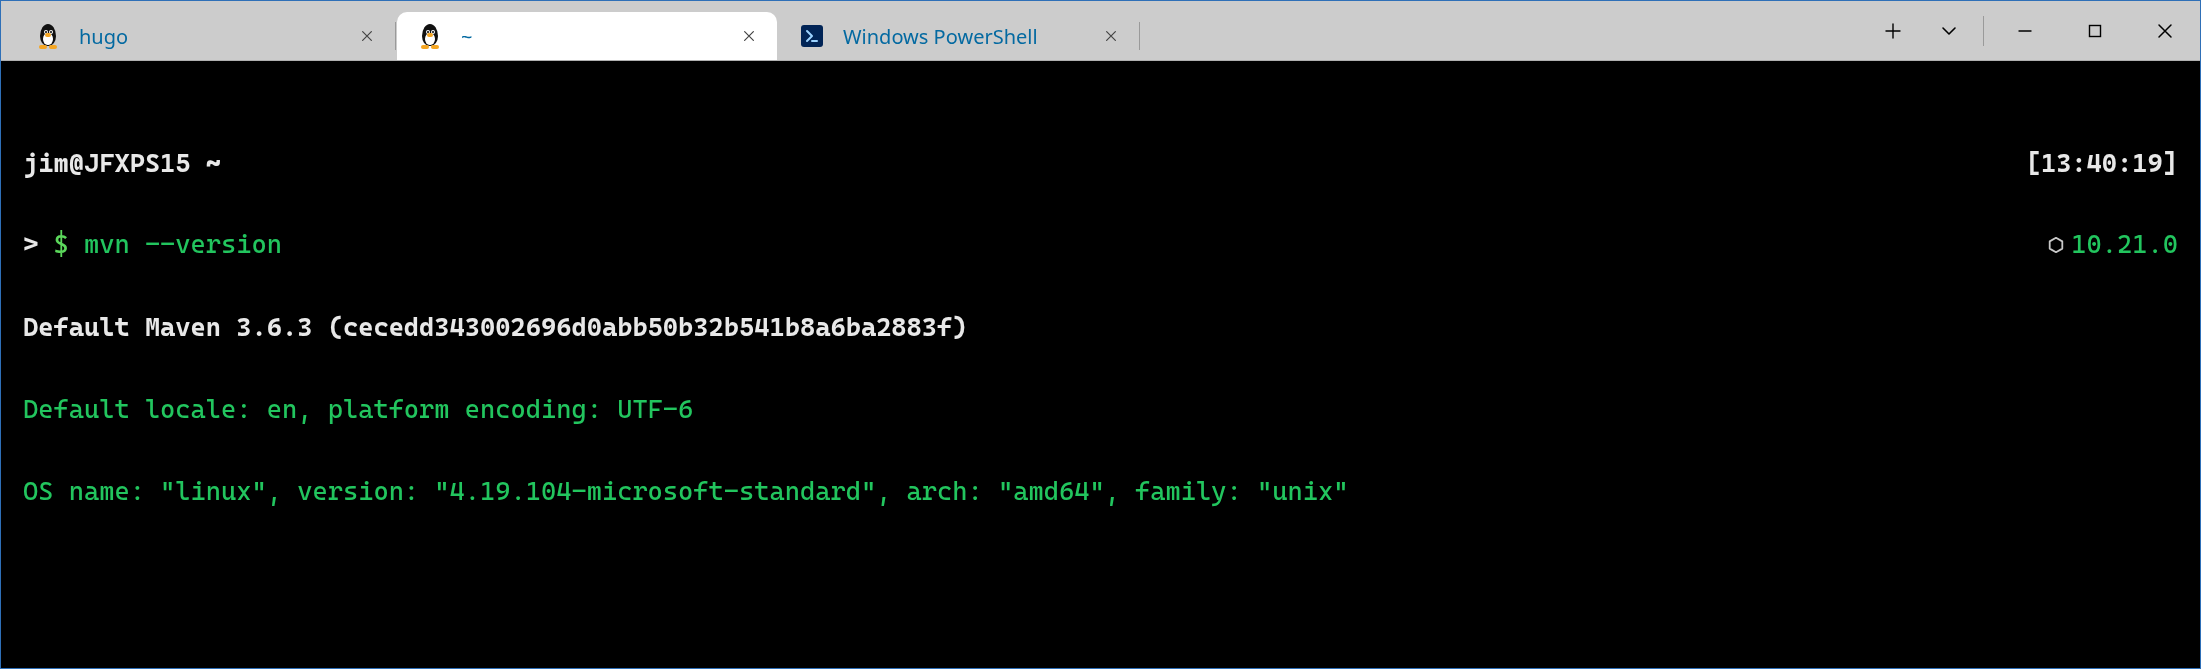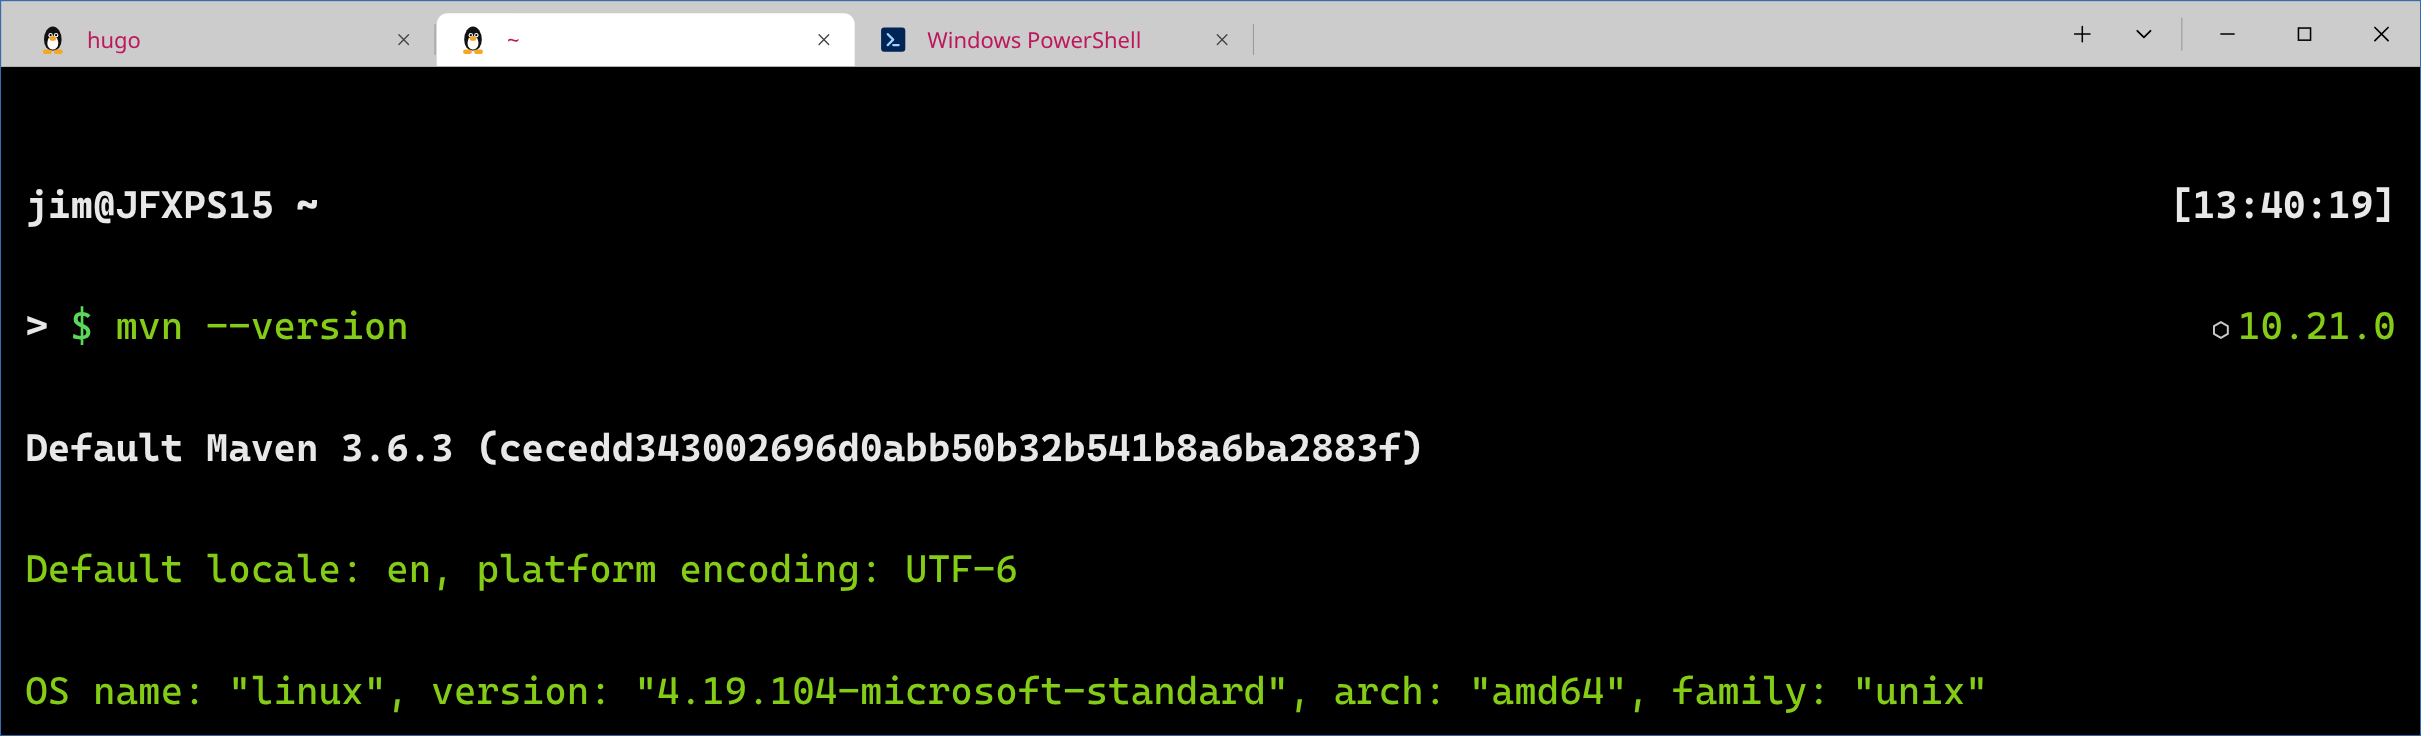--- a/index.html
+++ b/index.html
@@ -34,21 +34,21 @@
     padding-top: 8px;
     gap: 0;
   }
   .tab {
     display: flex;
     align-items: center;
     height: 48px;
     min-width: 380px;
     padding: 0 14px 0 22px;
     font-size: 20px;
-    color: #be185d;
+    color: #0369a1;
     position: relative;
     border-top-left-radius: 10px;
     border-top-right-radius: 10px;
     margin-right: 2px;
     cursor: pointer;
   }
   .tab.inactive { background: transparent; }
   .tab.active {
     background: #ffffff;
   }
@@ -104,32 +104,32 @@
   .ps-icon {
     width:22px;height:22px;background:#012456;display:flex;align-items:center;justify-content:center;border-radius:3px;
   }
   .ps-icon svg{width:16px;height:16px;}
   
   .terminal {
     flex: 1;
     background: #000;
     color: #c8c8c8;
     font-family: "Cascadia Mono","Cascadia Code","Consolas",ui-monospace,monospace;
-    font-size: 35px;
+    font-size: 26px;
     line-height: 1.05;
     padding: 34px 22px 10px 22px;
     white-space: pre;
     overflow: hidden;
   }
   .row { display:flex; }
   .row .left { flex:1; white-space: pre; }
   .row .right{ white-space: pre; }
   .bold { font-weight: 700; color:#e8e8e8; }
   .green{ color:#5bd75b; }
-  .dimw { color:#84cc16; }
+  .dimw { color:#22c55e; }
   .hex  { display:inline-block; vertical-align: -1px; margin-right: 6px; }
 </style>
 </head>
 <body>
 
 <div class="window">
 
   <div class="titlebar">
     <div class="tabs">
 

